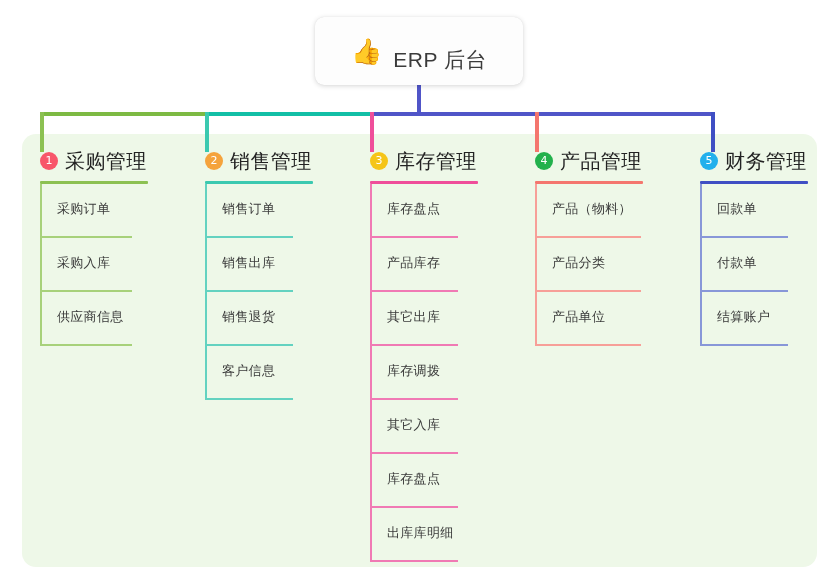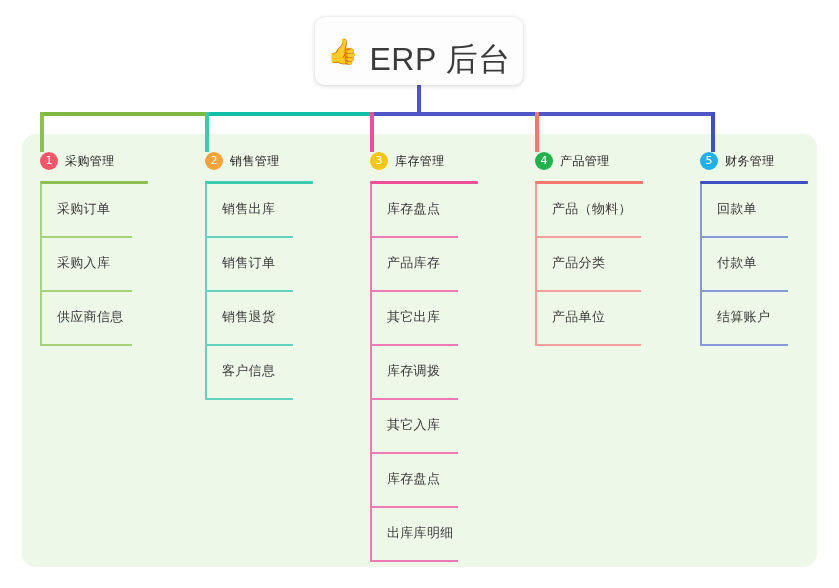--- a/index.html
+++ b/index.html
@@ -31,21 +31,21 @@
     justify-content: center;
     gap: 11px;
     z-index: 6;
   }
   #root-card .thumb {
     font-size: 25px;
     line-height: 1;
     display: inline-block;
   }
   #root-card .root-title {
-    font-size: 32px;
+    font-size: 21px;
     color: #3b3b3b;
     letter-spacing: 0.5px;
     white-space: nowrap;
     margin-top: 17px;
   }
 
   
   .conn {
     position: absolute;
     z-index: 3;
@@ -93,21 +93,21 @@
     height: 18px;
     border-radius: 50%;
     color: #ffffff;
     font-size: 11px;
     line-height: 18px;
     text-align: center;
     flex: 0 0 auto;
     font-family: "DejaVu Sans", sans-serif;
   }
   .col-title {
-    font-size: 12px;
+    font-size: 20px;
     color: #232323;
     letter-spacing: 0.4px;
   }
   .header-rule {
     height: 3px;
     margin-top: 9px;
     border-radius: 1px;
   }
 
   .items {
@@ -191,26 +191,26 @@
     </div>
     <div class="column" style="left: 205px; top: 150px;">
       <div class="col-header">
         <span class="badge" style="background: rgb(245, 163, 60);">2</span>
         <span class="col-title">销售管理</span>
       </div>
       <div class="header-rule" style="background: rgb(59, 201, 176); width: 108px;"></div>
       <div class="items">
         <div class="item">
           <div class="spine" style="background: rgb(99, 210, 192);"></div>
+          <div class="label">销售订单</div>
+          <div class="rule" style="background: rgb(99, 210, 192); width: 88px;"></div>
+        </div>
+        <div class="item">
+          <div class="spine" style="background: rgb(99, 210, 192);"></div>
           <div class="label">销售出库</div>
-          <div class="rule" style="background: rgb(99, 210, 192); width: 88px;"></div>
-        </div>
-        <div class="item">
-          <div class="spine" style="background: rgb(99, 210, 192);"></div>
-          <div class="label">销售订单</div>
           <div class="rule" style="background: rgb(99, 210, 192); width: 88px;"></div>
         </div>
         <div class="item">
           <div class="spine" style="background: rgb(99, 210, 192);"></div>
           <div class="label">销售退货</div>
           <div class="rule" style="background: rgb(99, 210, 192); width: 88px;"></div>
         </div>
         <div class="item">
           <div class="spine" style="background: rgb(99, 210, 192);"></div>
           <div class="label">客户信息</div>

